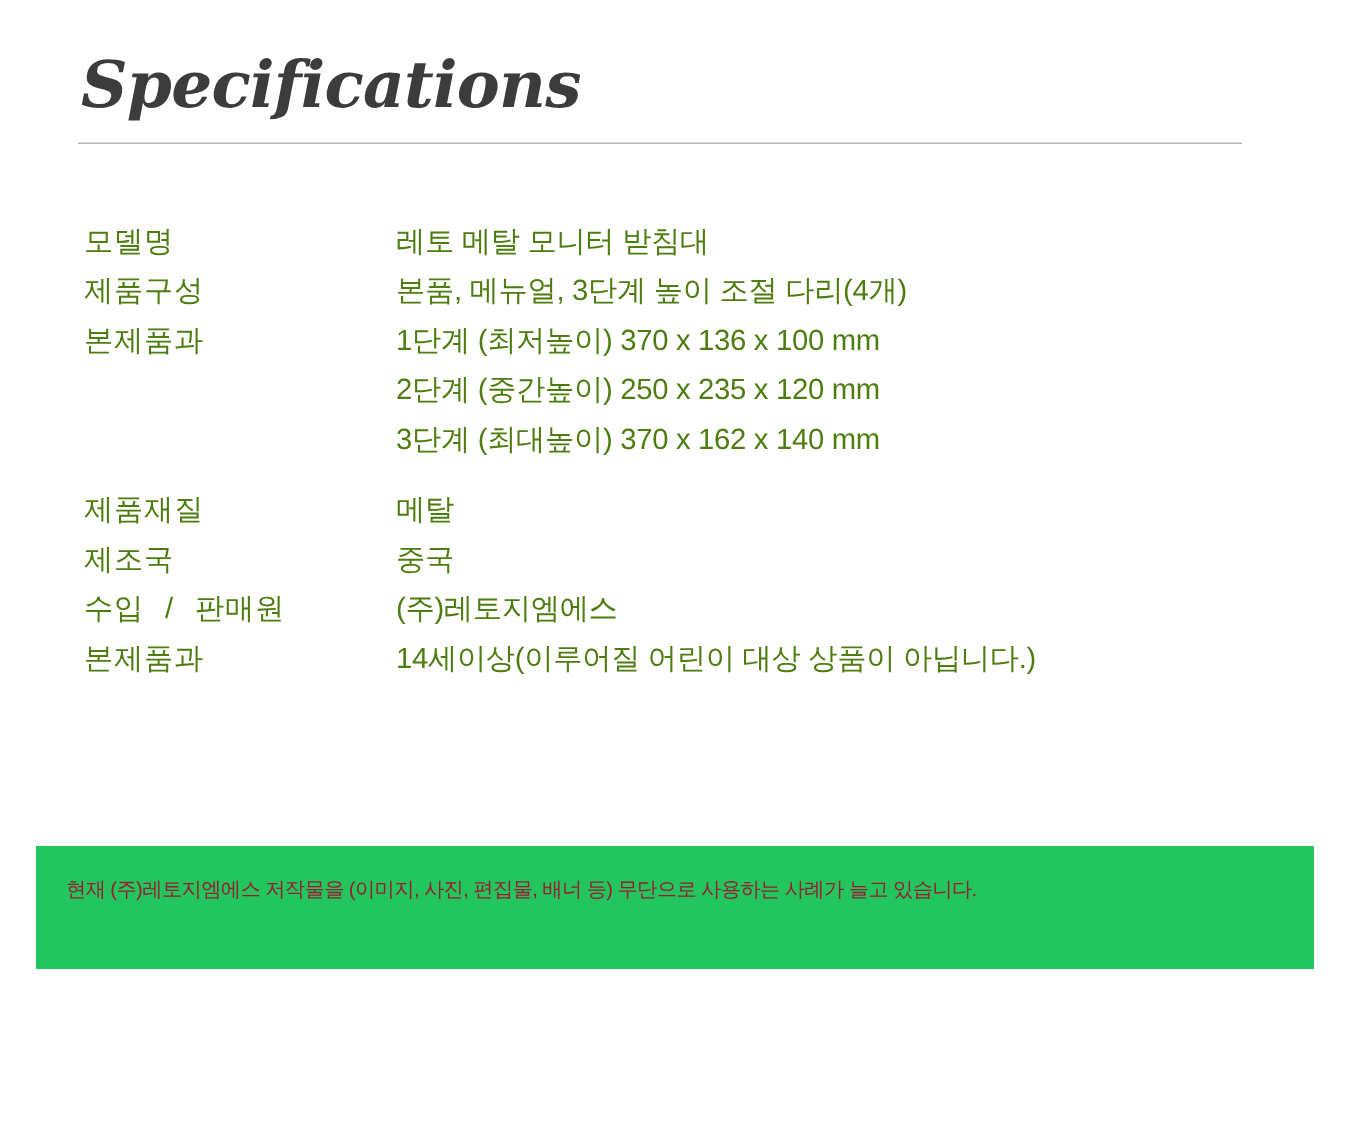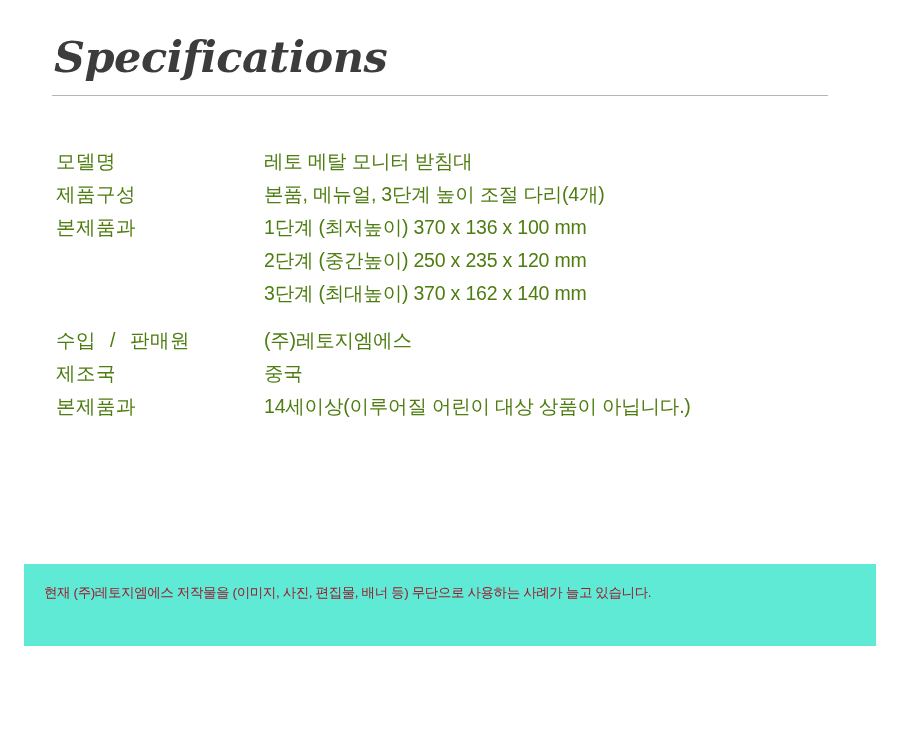--- a/index.html
+++ b/index.html
@@ -85,21 +85,21 @@
     line-height: 14px;
     font-size: 0;
   }
   
   .notice {
     position: absolute;
     left: 24px;
     top: 564px;
     width: 852px;
     height: 82px;
-    background: #5eead4;
+    background: #22c55e;
     box-sizing: border-box;
     padding: 16px 20px 0 20px;
   }
   .notice p {
     margin: 0;
     font-size: 13.5px;
     line-height: 25px;
     color: #9b1b30;
     letter-spacing: -0.4px;
     white-space: nowrap;
@@ -145,36 +145,44 @@
           <span class="sub-line">3단계 (최대높이) 370 x 162 x 140 mm</span>
         </td>
       </tr>
 
       <tr class="gap-row">
         <td></td>
         <td></td>
       </tr>
 
 
+      <tr>
+        <td class="spec-label">
+          <span class="lbl">제품재질</span>
+        </td>
+        <td class="spec-value">
+          <span class="sub-line">메탈</span>
+        </td>
+      </tr>
+
+      <tr>
+        <td class="spec-label">
+          <span class="lbl">제조국</span>
+        </td>
+        <td class="spec-value">
+          <span class="sub-line">중국</span>
+        </td>
+      </tr>
 
       <tr>
         <td class="spec-label">
           <span class="lbl">수입 / 판매원</span>
         </td>
         <td class="spec-value">
           <span class="sub-line">(주)레토지엠에스</span>
-        </td>
-      </tr>
-
-      <tr>
-        <td class="spec-label">
-          <span class="lbl">제조국</span>
-        </td>
-        <td class="spec-value">
-          <span class="sub-line">중국</span>
         </td>
       </tr>
 
 
       <tr>
         <td class="spec-label">
           <span class="lbl">본제품과</span>
         </td>
         <td class="spec-value">
           <span class="sub-line">14세이상(이루어질 어린이 대상 상품이 아닙니다.)</span>

